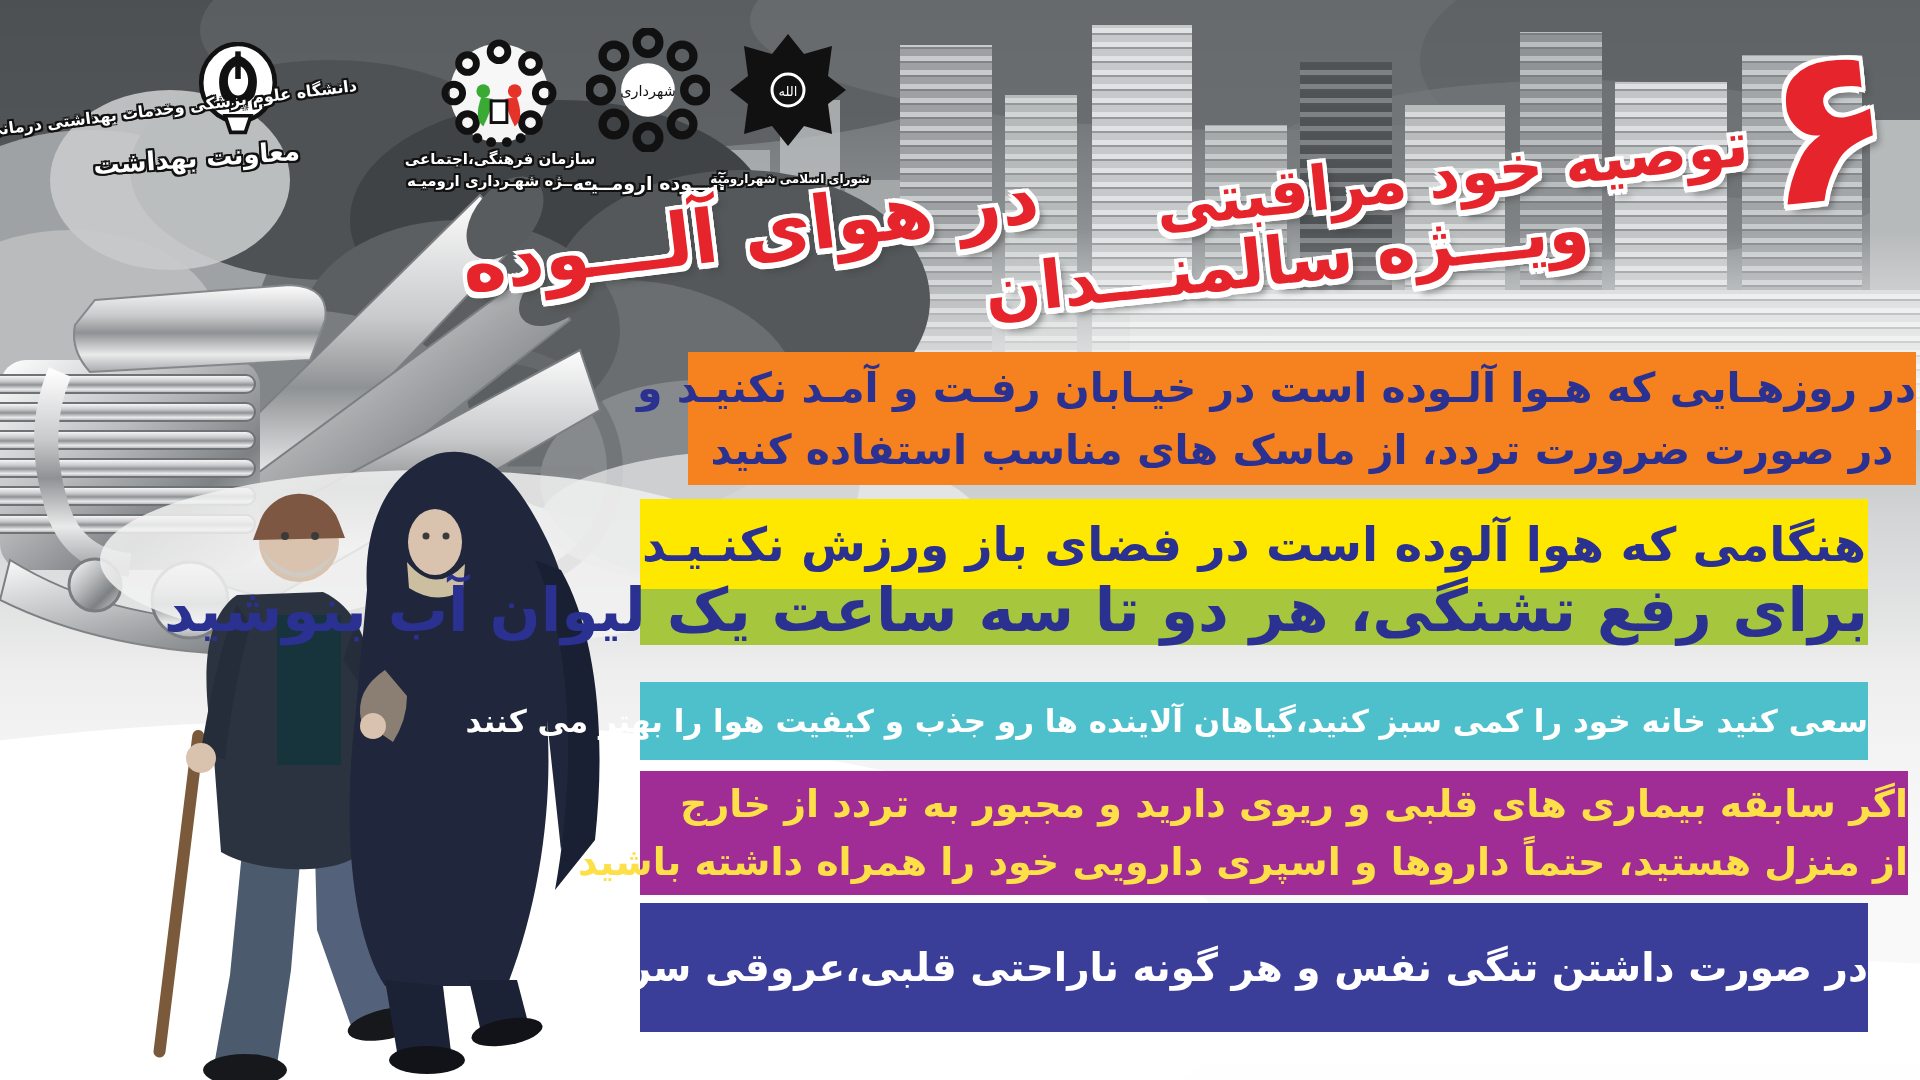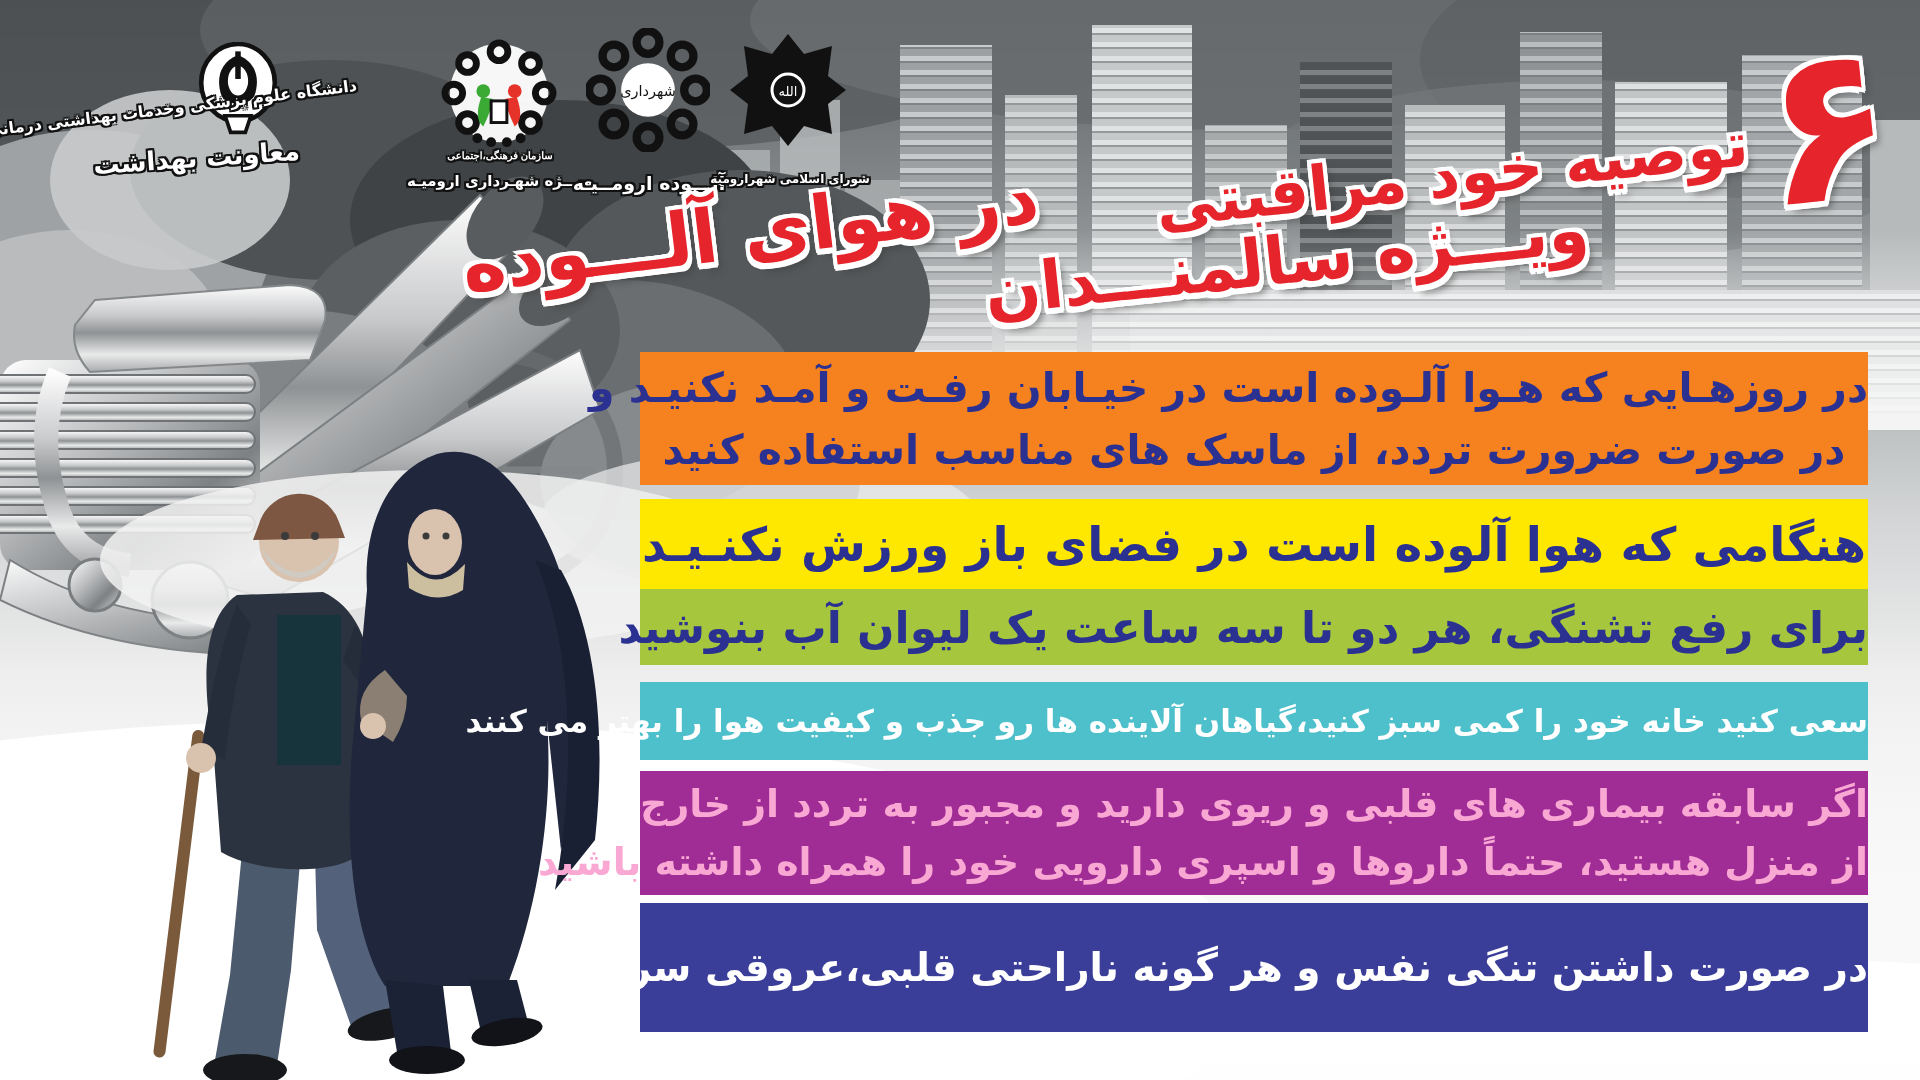--- a/index.html
+++ b/index.html
@@ -13,21 +13,21 @@
 
   
   .logo-group{position:absolute;text-align:center;}
   .logo-caption{
     color:#fff;font-weight:bold;direction:rtl;white-space:nowrap;
     text-shadow:-2px -2px 0 #111,2px -2px 0 #111,-2px 2px 0 #111,2px 2px 0 #111,0 -2px 0 #111,0 2px 0 #111,-2px 0 0 #111,2px 0 0 #111;
   }
   .uni-arc{position:absolute;left:28px;top:96px;width:330px;transform:rotate(-7deg);
     font-size:16px;}
   .uni-sub{position:absolute;left:120px;top:142px;width:180px;transform:rotate(-4deg);font-size:26px;}
-  .cult-cap1{position:absolute;left:400px;top:150px;width:200px;font-size:10px;font-family:Liberation Serif, serif;}
+  .cult-cap1{position:absolute;left:400px;top:150px;width:200px;font-size:15px;}
   .cult-cap2{position:absolute;left:400px;top:170px;width:200px;font-size:15px;}
   .muni-cap{position:absolute;left:540px;top:158px;width:200px;font-size:19px;}
   .council-cap{position:absolute;left:688px;top:158px;width:200px;font-size:12px;}
 
   
   .red-text{
     position:absolute;color:#e6242b;font-weight:bold;direction:rtl;white-space:nowrap;
     text-shadow:
       -4px -4px 0 #fff,4px -4px 0 #fff,-4px 4px 0 #fff,4px 4px 0 #fff,
       0 -4px 0 #fff,0 4px 0 #fff,-4px 0 0 #fff,4px 0 0 #fff,
@@ -38,23 +38,23 @@
   .title-l2{right:330px;top:222px;font-size:66px;transform:rotate(-6deg);}
   .title-l3{right:880px;top:188px;font-size:74px;transform:rotate(-7deg);}
 
   
   .tip-bar{
     position:absolute;left:640px;width:1228px;
     display:flex;flex-direction:column;justify-content:center;
     direction:rtl;text-align:center;font-weight:bold;
   }
   .tip-line{white-space:nowrap;}
-  .tip-1{top:352px;height:133px;font-size:41px;line-height:62px;}
+  .tip-1{top:352px;height:133px;font-size:41px;line-height:62px;margin-left:48px;}
   .tip-2{top:499px;height:90px;font-size:47px;}
-  .tip-3{top:589px;height:76px;font-size:44px;}
+  .tip-3{top:589px;height:56px;font-size:60px;justify-content:flex-end;}
   .tip-4{top:682px;height:78px;font-size:31px;}
   .tip-5{top:771px;height:124px;font-size:38px;line-height:58px;}
   .tip-6{top:903px;height:129px;font-size:39px;line-height:60px;}
 </style>
 </head>
 <body>
 
 <div class="poster">
 
   <svg class="layer" viewBox="0 0 1920 1080" width="1920" height="1080" aria-hidden="true">
@@ -300,21 +300,21 @@
   </div>
   <div class="tip-bar tip-2" style="background-color: rgb(255, 232, 0); color: rgb(43, 49, 145);">
     <div class="tip-line">هنگامی که هوا آلوده است در فضای باز ورزش نکنـیـد</div>
   </div>
   <div class="tip-bar tip-3" style="background-color: rgb(165, 198, 61); color: rgb(43, 49, 145);">
     <div class="tip-line">برای رفع تشنگی، هر دو تا سه ساعت یک لیوان آب بنوشید</div>
   </div>
   <div class="tip-bar tip-4" style="background-color: rgb(78, 192, 203); color: rgb(255, 255, 255);">
     <div class="tip-line">سعی کنید خانه خود را کمی سبز کنید،گیاهان آلاینده ها رو جذب و کیفیت هوا را بهتر می کنند</div>
   </div>
-  <div class="tip-bar tip-5" style="background-color: rgb(160, 44, 150); color: #f9a8d4;">
+  <div class="tip-bar tip-5" style="background-color: rgb(160, 44, 150); color: #fde047; padding-left: 40px;">
     <div class="tip-line">اگر سابقه بیماری های قلبی و ریوی دارید و مجبور به تردد از خارج</div>
     <div class="tip-line">از منزل هستید، حتماً داروها و اسپری دارویی خود را همراه داشته باشید</div>
   </div>
   <div class="tip-bar tip-6" style="background-color: rgb(58, 62, 153); color: rgb(255, 255, 255);">
     <div class="tip-line">در صورت داشتن تنگی نفس و هر گونه ناراحتی قلبی،عروقی سریعاً به</div>
   </div>
 
 </div>
 
 </body></html>

